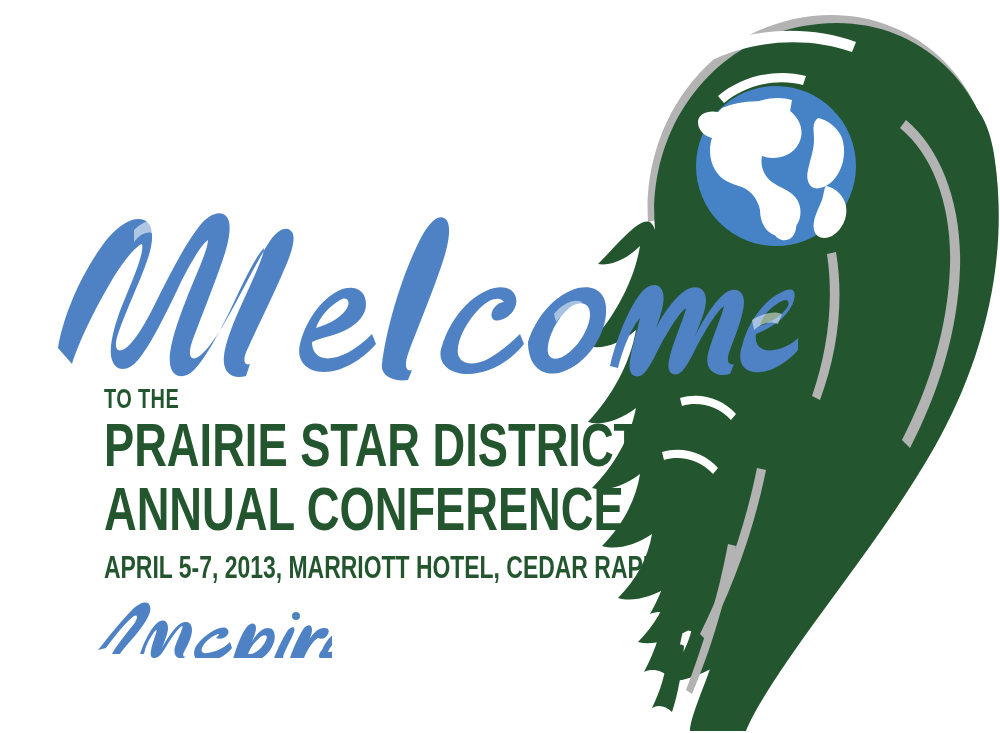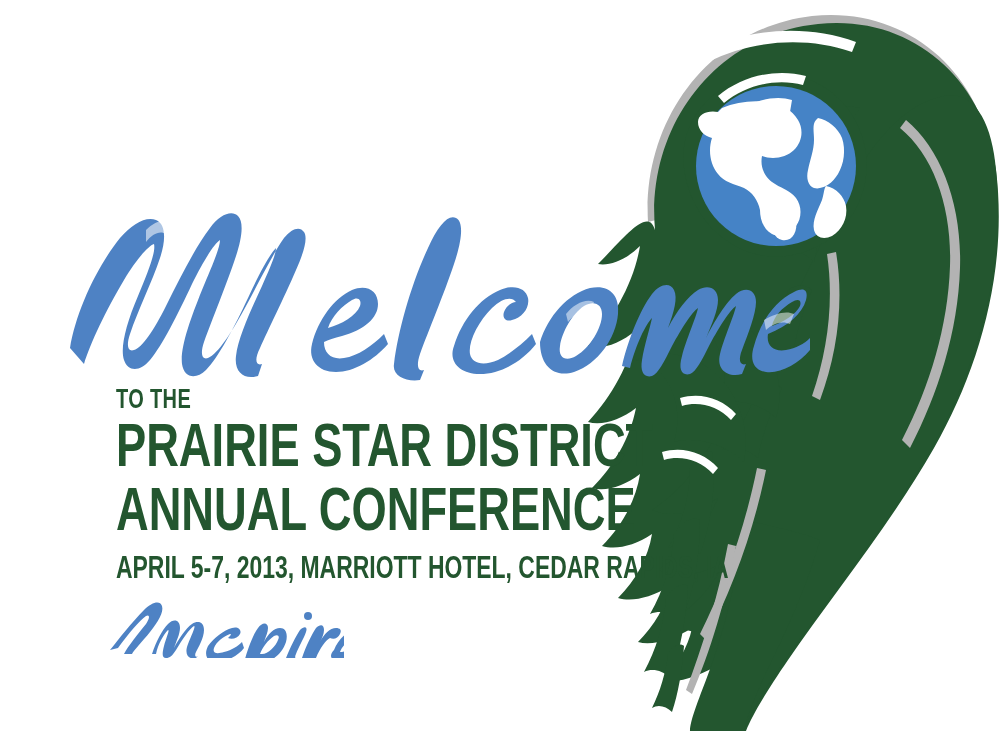--- a/index.html
+++ b/index.html
@@ -3,21 +3,21 @@
 <meta charset="utf-8">
 <style>
   html,body{margin:0;padding:0;background:#ffffff;}
   body{width:1000px;height:733px;overflow:hidden;font-family:"Liberation Sans",sans-serif;}
   #stage{position:relative;width:1000px;height:733px;background:#ffffff;overflow:hidden;}
 
   
   #art{position:absolute;left:0;top:0;width:1000px;height:733px;}
 
   
-  #textlayer{position:absolute;left:12px;top:0;width:925px;height:733px;padding-left:22px;}
+  #textlayer{position:absolute;left:0;top:0;width:925px;height:733px;padding-left:22px;}
 
   .welcome-script{
     position:absolute;left:38px;top:196px;width:760px;height:190px;
   }
 
   .totheline{
     position:absolute;left:104px;top:386px;
     font-family:"Liberation Sans",sans-serif;
     font-weight:bold;font-size:27px;letter-spacing:.5px;
     color:#23562F;line-height:1;

